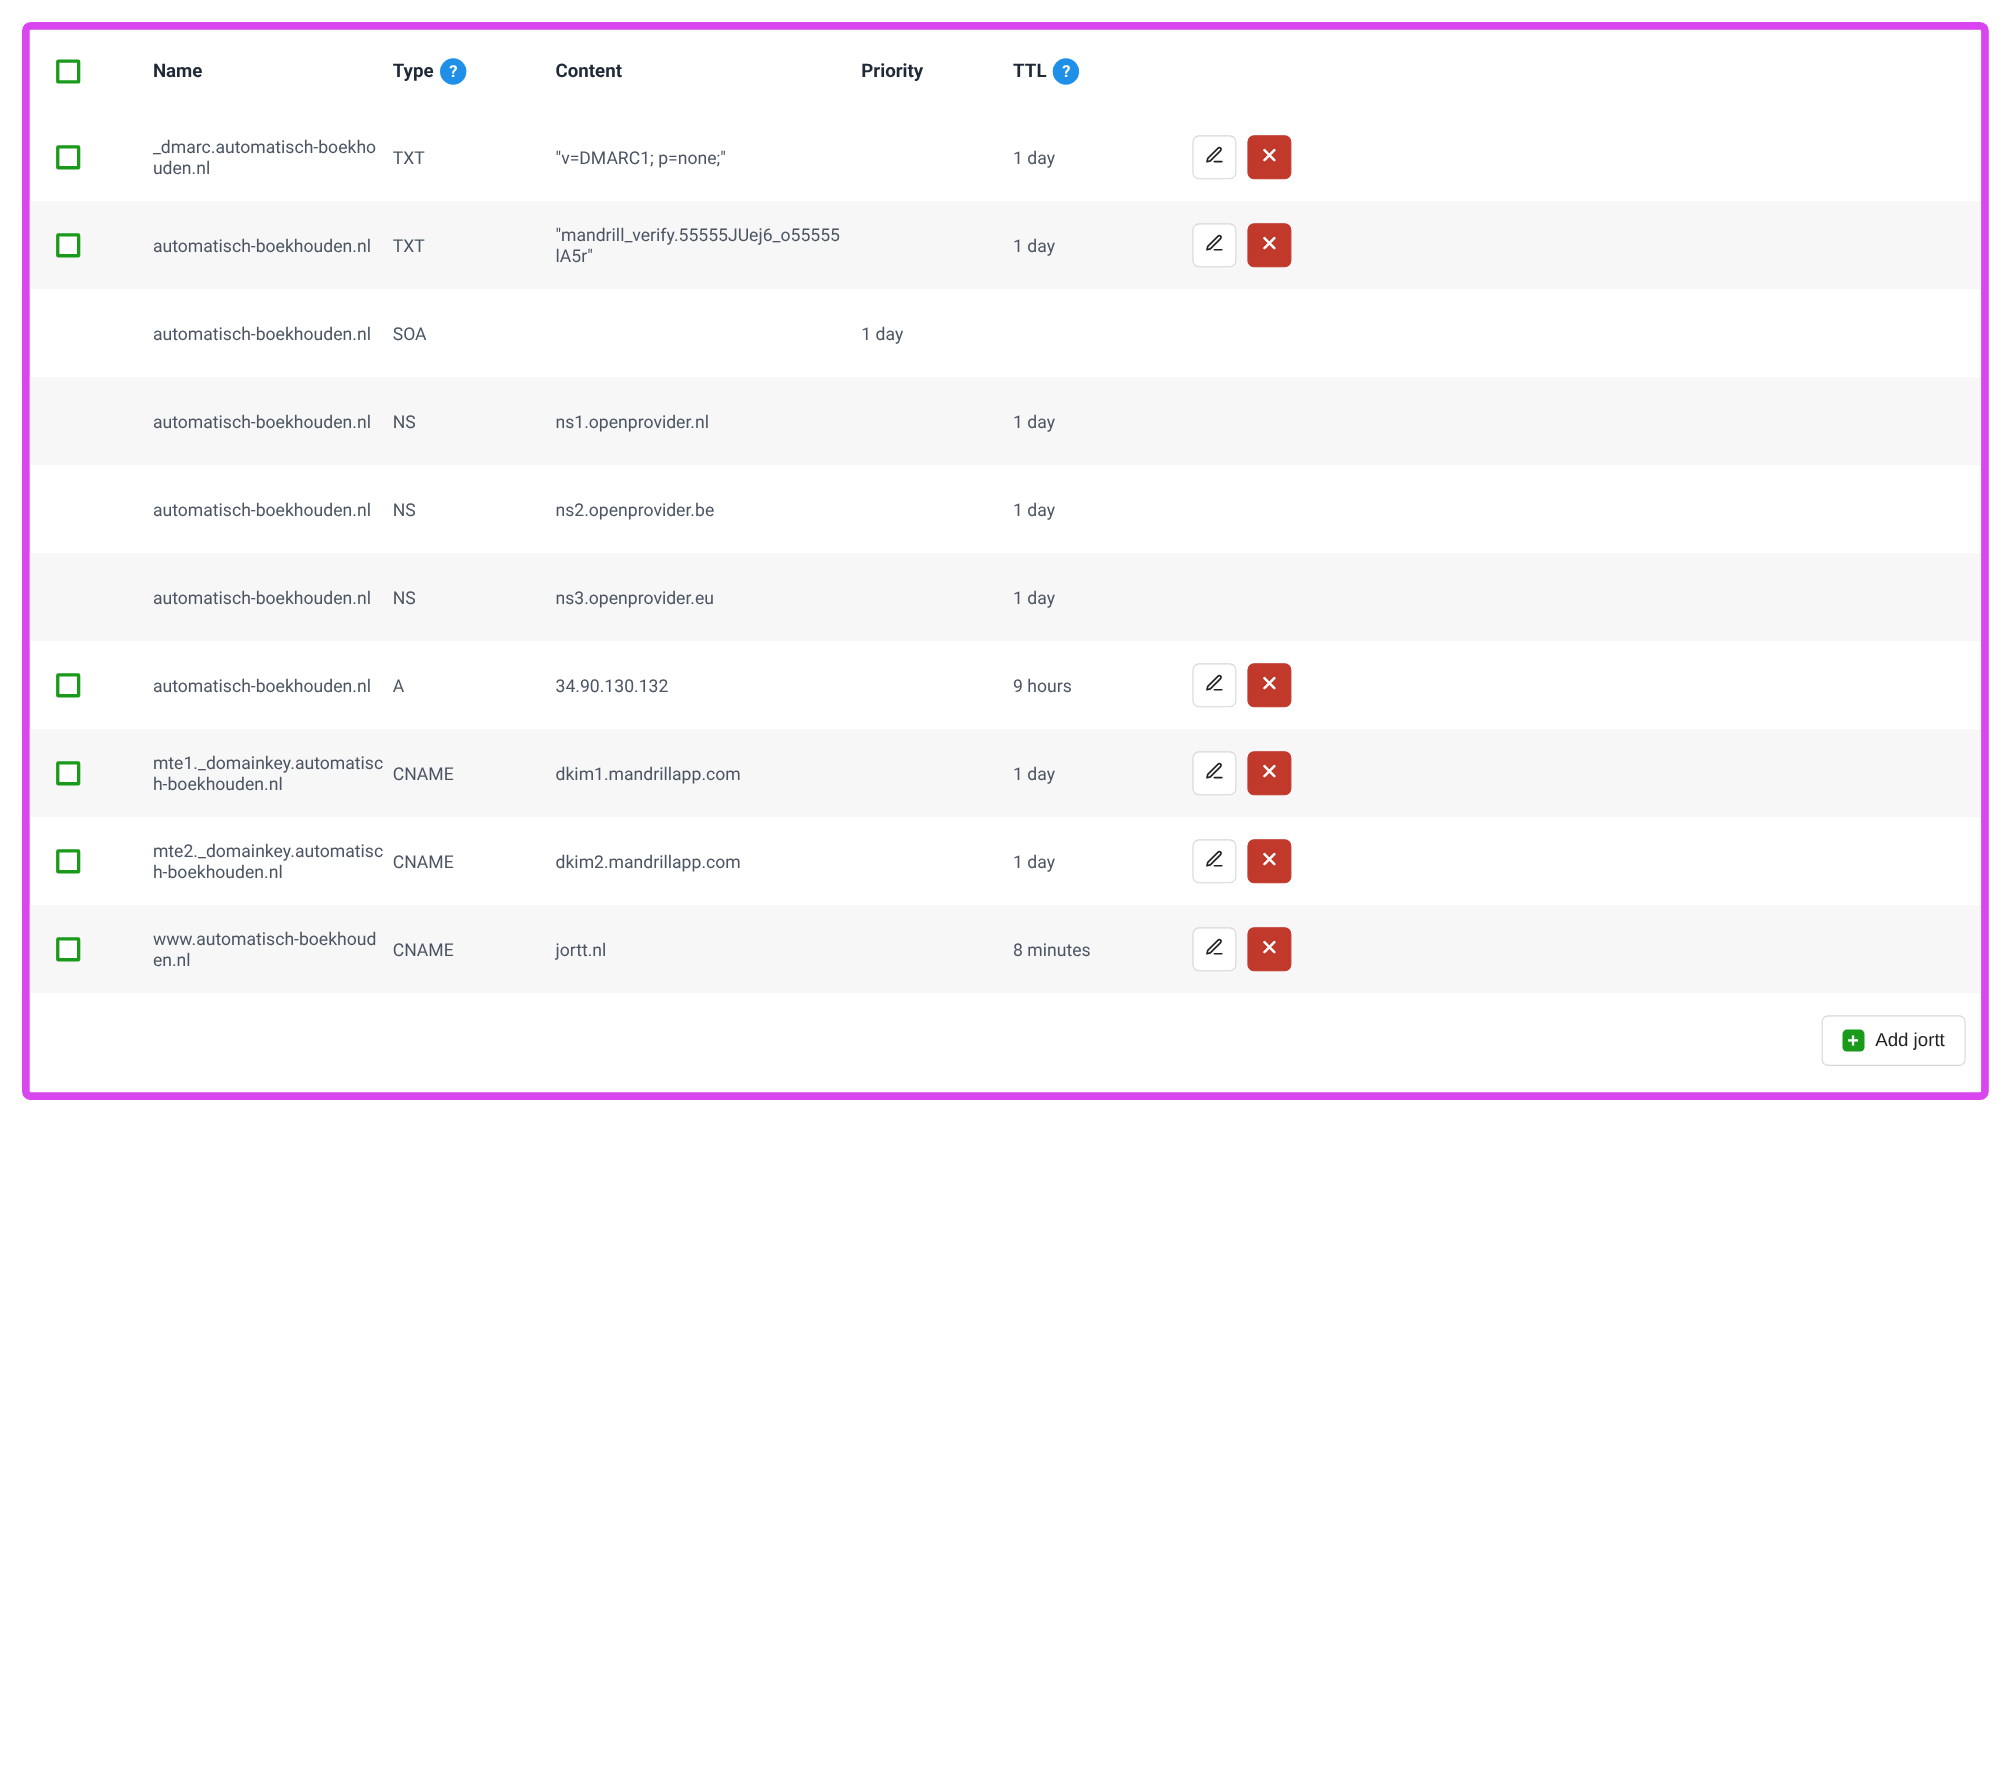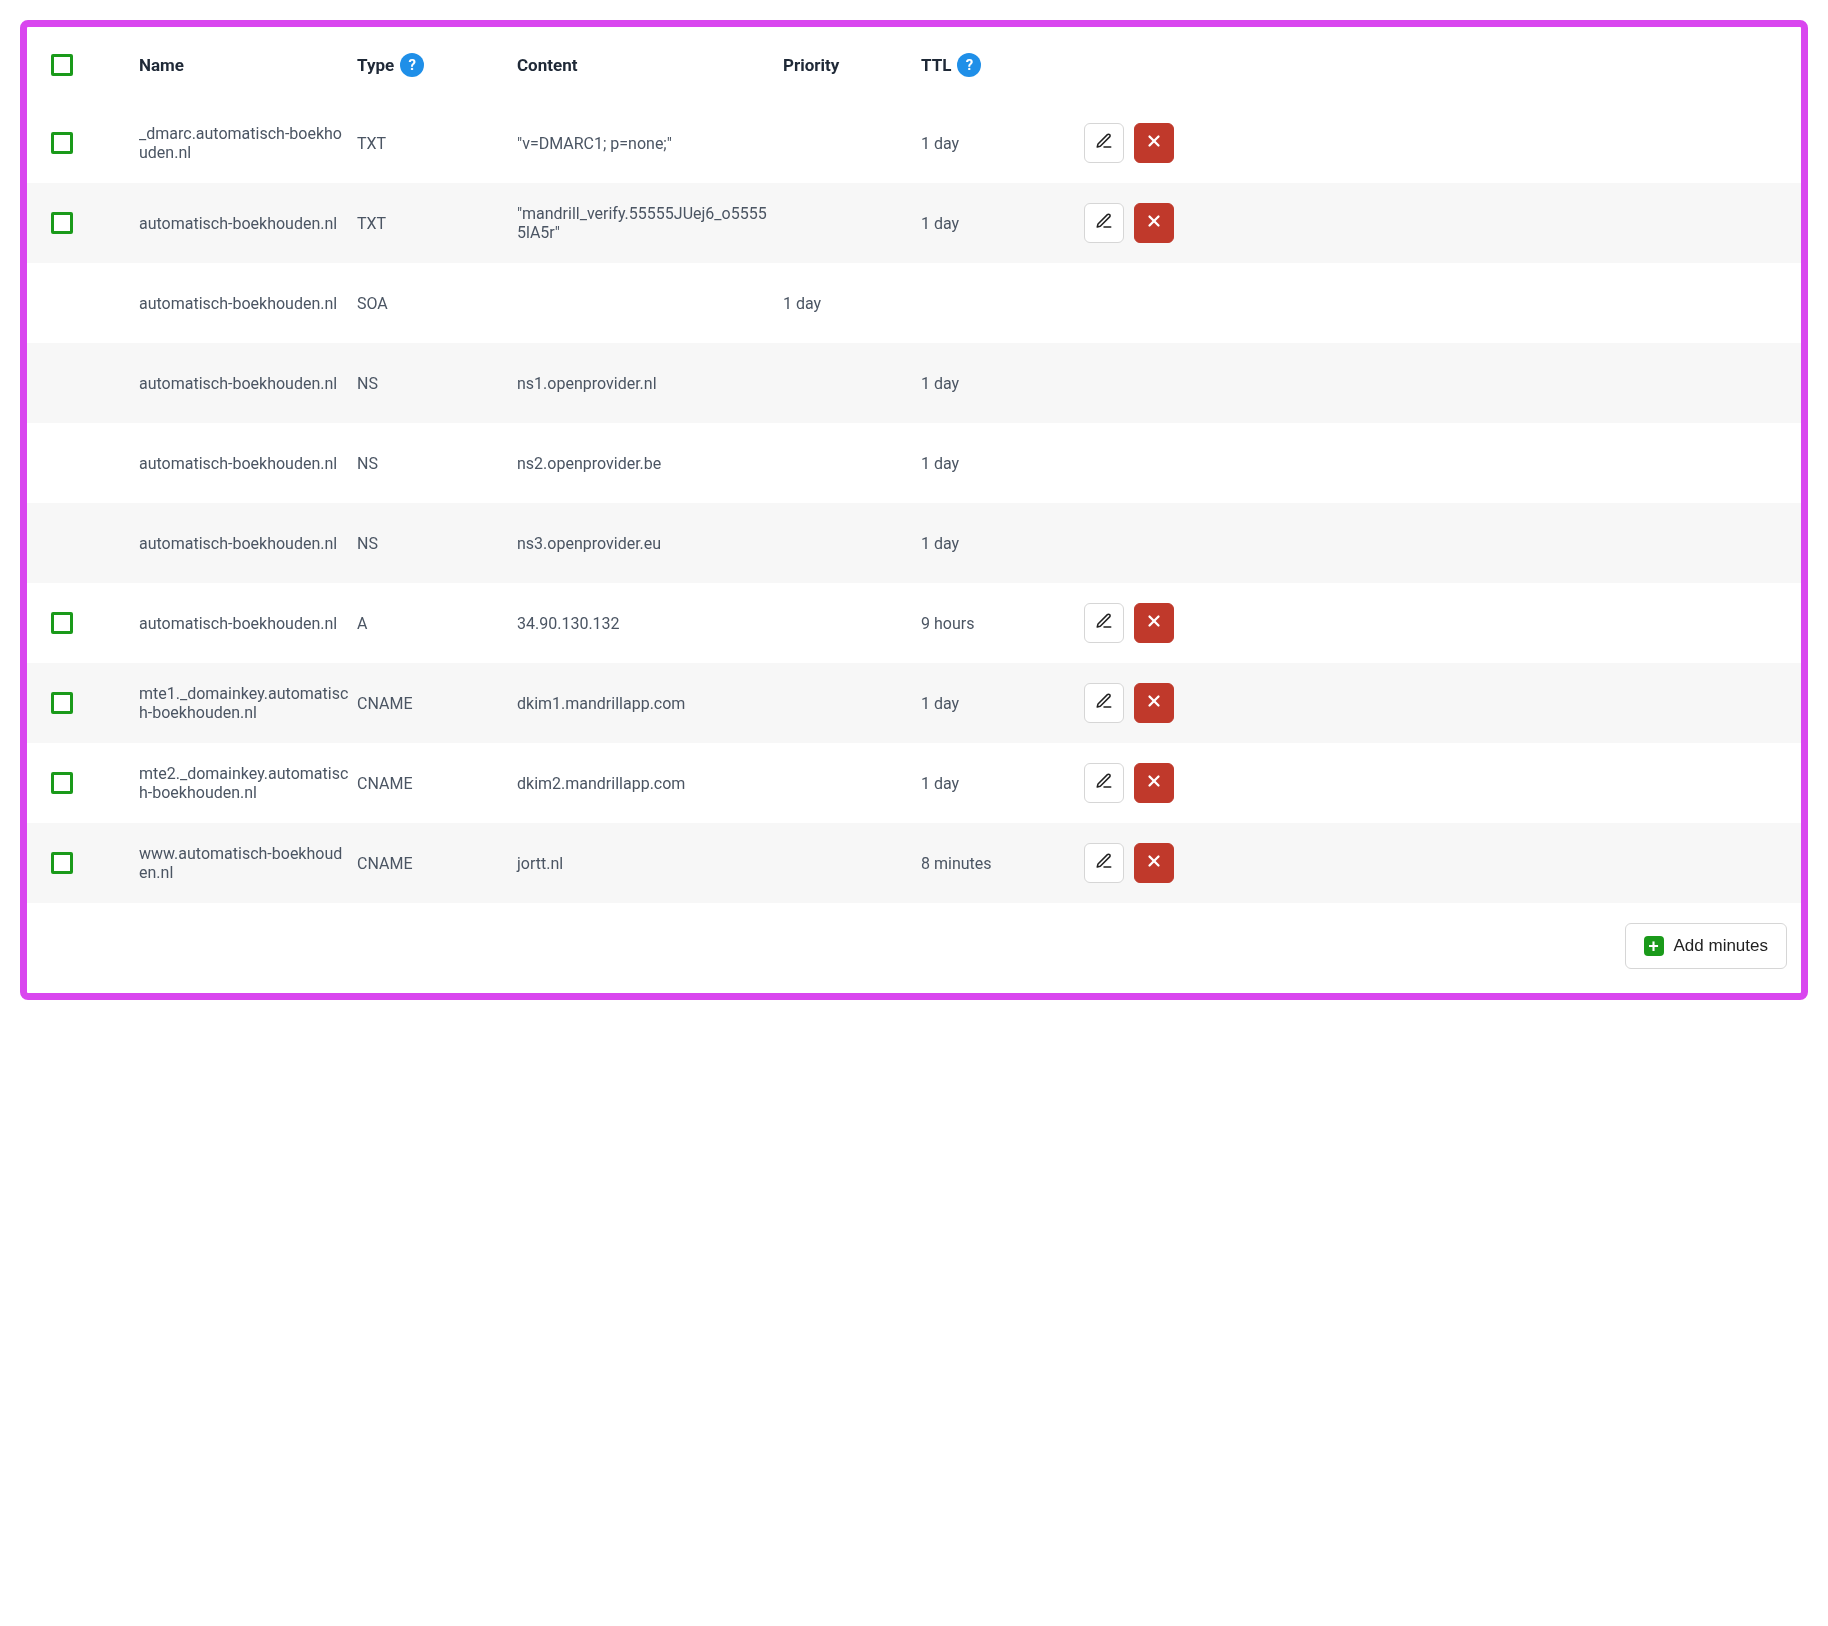--- a/index.html
+++ b/index.html
@@ -101,21 +101,21 @@
     width:20px; height:20px;
     background:#1a9a1a;
     border-radius:4px;
     color:#fff;
     display:inline-flex; align-items:center; justify-content:center;
     font-weight:700;
     font-size:18px;
     line-height:1;
   }
   .col-name, .col-type, .col-content, .col-priority, .col-ttl { word-wrap:break-word; }
-  .col-content { padding-right:8px;margin-left:12px; }
+  .col-content { padding-right:8px; }
 </style>
 </head>
 <body>
 
 <div class="panel">
   <div class="table">
 
     <div class="row header">
       <div class="col-check">
         <span class="checkbox"></span>
@@ -313,16 +313,16 @@
             </span>
           </div>
         </div>
       </div>
 
   </div>
 
   <div class="footer">
     <button class="btn-add">
       <span class="plus-icon">+</span>
-      <span>Add minutes</span>
+      <span>Add jortt</span>
     </button>
   </div>
 </div>
 
 </body></html>

